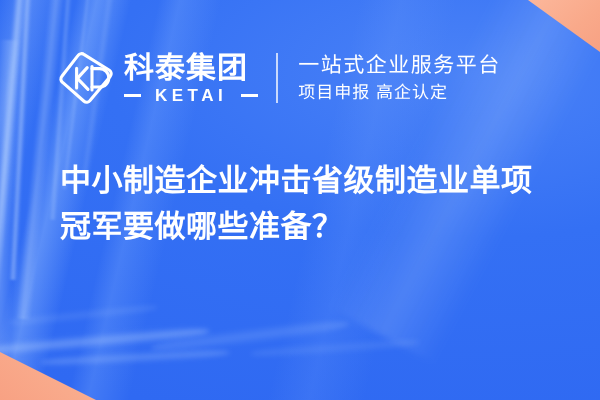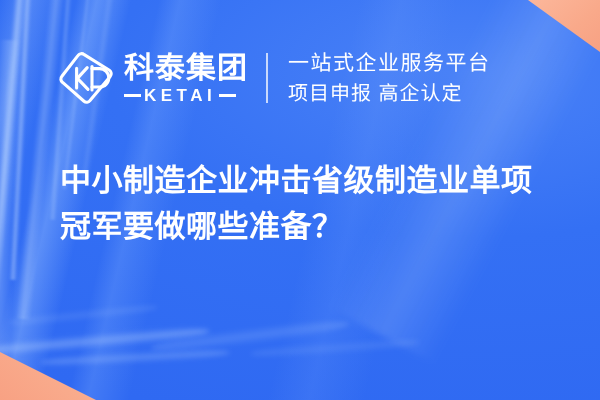--- a/index.html
+++ b/index.html
@@ -127,21 +127,21 @@
     color: #ffffff;
     font-size: 30px;
     font-weight: 700;
     letter-spacing: 1px;
     line-height: 1.05;
     white-space: nowrap;
   }
   .logo-en-row {
     display: flex;
     align-items: center;
-    gap: 3px;
+    gap: 14px;
     margin-top: 3px;
   }
   .logo-dash {
     display: block;
     width: 17px; height: 3px;
     background: #ffffff;
   }
   .logo-en {
     color: #ffffff;
     font-size: 17px;
@@ -167,21 +167,21 @@
   .tagline-main {
     color: #ffffff;
     font-size: 21px;
     font-weight: 400;
     letter-spacing: 1.5px;
     line-height: 1.15;
     white-space: nowrap;
   }
   .tagline-sub {
     color: #ffffff;
-    font-size: 20px;
+    font-size: 17px;
     font-weight: 400;
     letter-spacing: 1px;
     line-height: 1.2;
     margin-top: 6px;
     white-space: nowrap;
   }
 
   
   .title {
     position: absolute;

